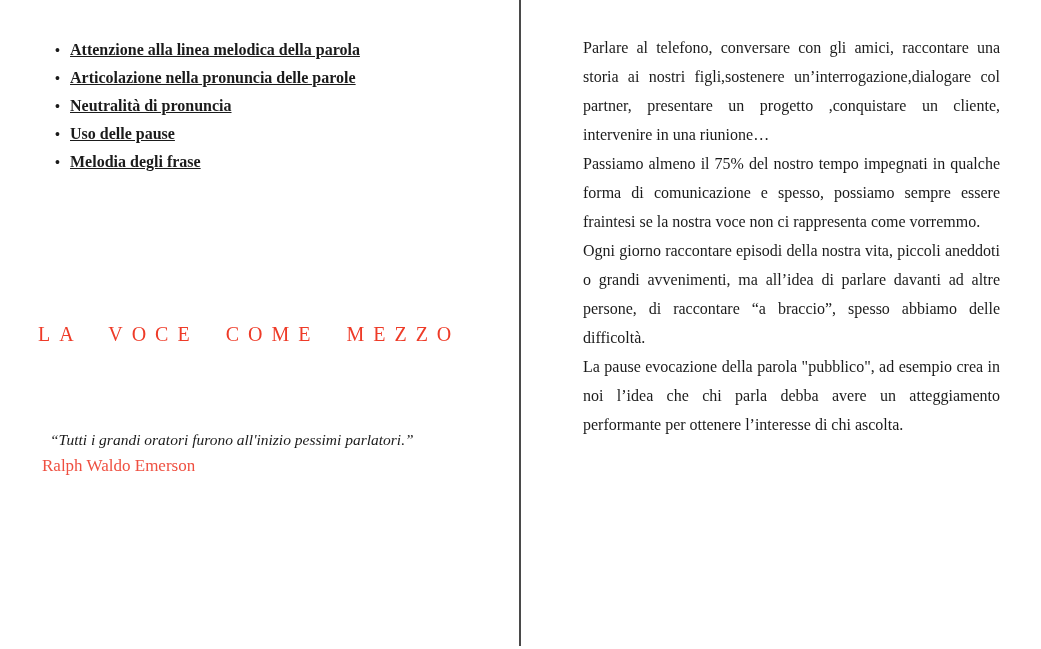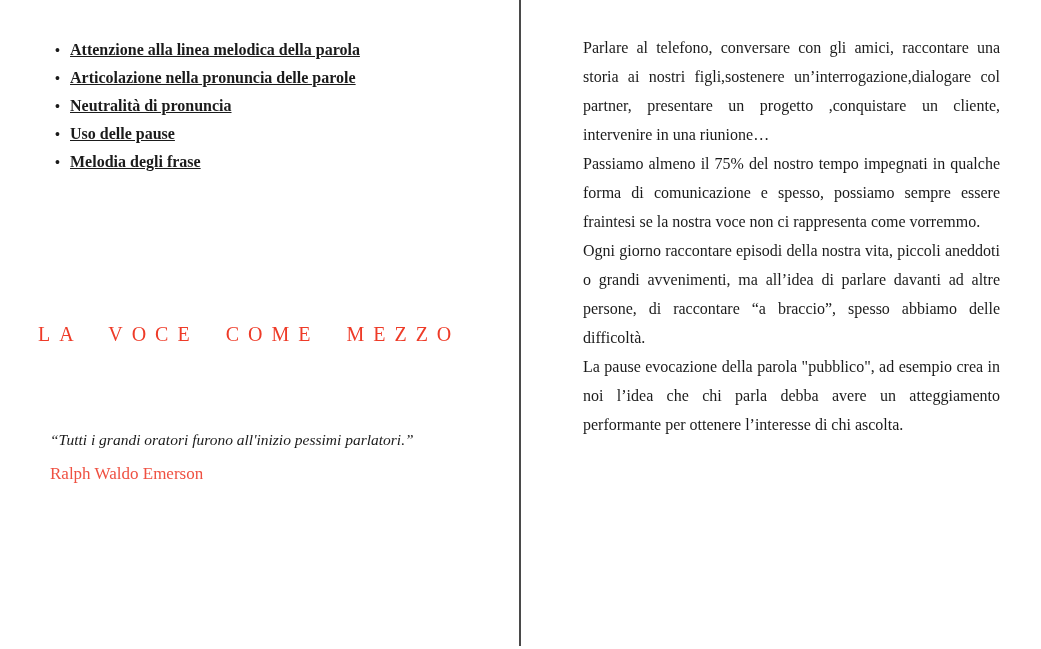--- a/index.html
+++ b/index.html
@@ -83,21 +83,21 @@
   }
   .attribution {
     color: var(--accent_attribution, #ef5041);
     font-size: 17px;
     font-style: normal;
   }
   .left-attribution {
     position: absolute;
     left: 38px;
     top: 452px;
-    margin: 12px;
+    margin: 4px;
   }
   
   .right-text {
     position: absolute;
     left: 583px;
     top: 33px;
     width: 417px;
     font-size: 16px;
     line-height: 29px;
     text-align: justify;

